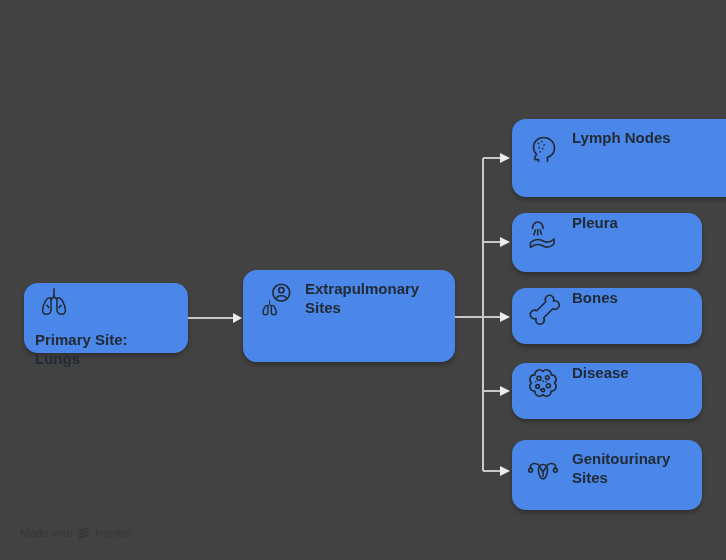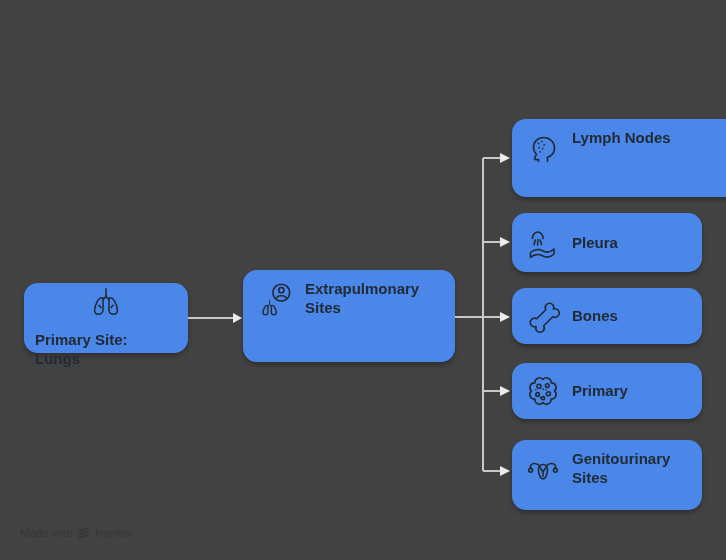--- a/index.html
+++ b/index.html
@@ -14,21 +14,21 @@
     position:relative; overflow:hidden;
   }
   .canvas{position:absolute;inset:0;width:726px;height:560px;}
   .title{
     position:absolute; left:0; top:49px; width:726px;
     text-align:center; font-size:25px; font-weight:700;
     color:var(--title-text); letter-spacing:.2px;
   }
   .node{
     position:absolute; background:var(--node-fill); border-radius:14px;
-    display:flex; align-items:center; gap:9px;
+    display:flex; gap:9px;
     padding:0 12px 0 11px; color:var(--node-text);
     box-shadow:0 3px 4px rgba(0,0,0,.28);
   }
   .node.top-align{align-items:flex-start; padding-top:9px;}
   .node .icon{flex:0 0 auto; display:block; line-height:0;}
   .node .label{font-size:15px; font-weight:700; line-height:1.28;}
   .n-primary{left:24px; top:283px; width:164px; height:70px;flex-direction:column;}
   .n-hub{left:243px; top:270px; width:212px; height:92px;}
   .n-lymph{left:512px; top:119px; width:228px; height:78px;}
   .n-pleura{left:512px; top:213px; width:190px; height:59px;}
@@ -125,21 +125,21 @@
         <circle cx="24.3" cy="14.6" r="1.8"></circle>
         <circle cx="25.4" cy="22.8" r="2"></circle>
         <circle cx="14.6" cy="23.4" r="1.8"></circle>
         <circle cx="20" cy="27.2" r="1.6"></circle>
         <circle class="fdot" cx="20.2" cy="18.2" r="0.9"></circle>
         <circle class="fdot" cx="17.4" cy="26.6" r="0.8"></circle>
         <circle class="fdot" cx="22.8" cy="18.6" r="0.8"></circle>
         <circle class="fdot" cx="12.8" cy="18.8" r="0.8"></circle>
       </svg>
     </span>
-    <span class="label">Primary</span>
+    <span class="label">Disease</span>
   </div>
 
   <div class="node n-genito top-align">
     <span class="icon">
       <svg class="nicon" width="40" height="40" viewBox="0 0 40 40">
         <path d="M20,15.5 c-2.8,0 -4.5,2 -4.5,5.2 c0,4.6 2.1,9.3 4.5,9.3 c2.4,0 4.5,-4.7 4.5,-9.3 c0,-3.2 -1.7,-5.2 -4.5,-5.2 z"></path>
         <path d="M16.8,17.8 l3.2,5.2 l3.2,-5.2 M20,23 v4.3"></path>
         <path d="M16.5,16.8 c-3,-3 -7,-2.9 -8.7,-0.6 c-1,1.4 -0.4,2.8 0.9,3"></path>
         <circle cx="7.6" cy="21.3" r="1.9"></circle>
         <path d="M23.5,16.8 c3,-3 7,-2.9 8.7,-0.6 c1,1.4 0.4,2.8 -0.9,3"></path>

